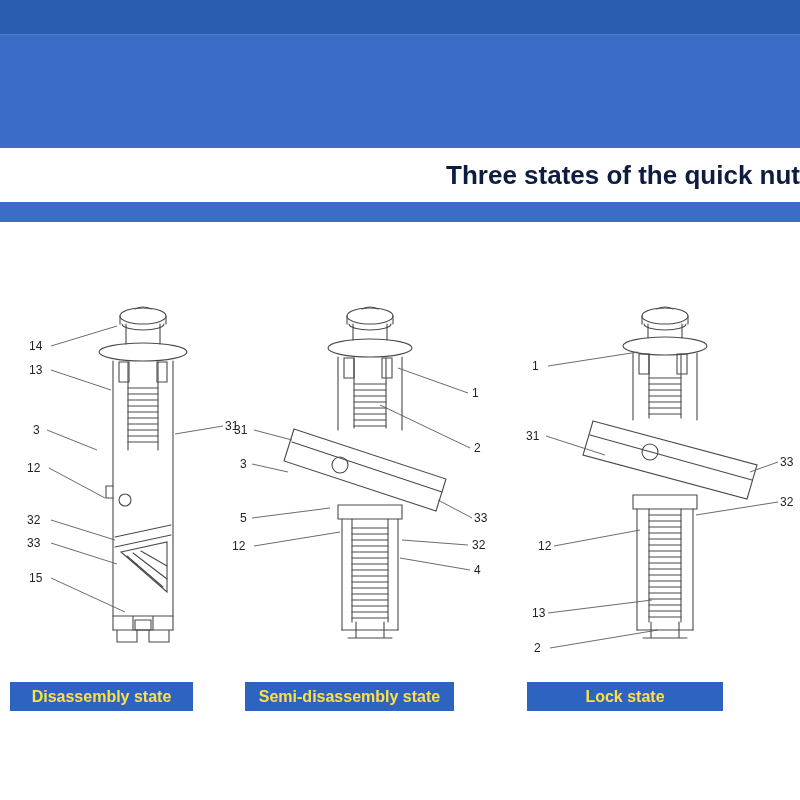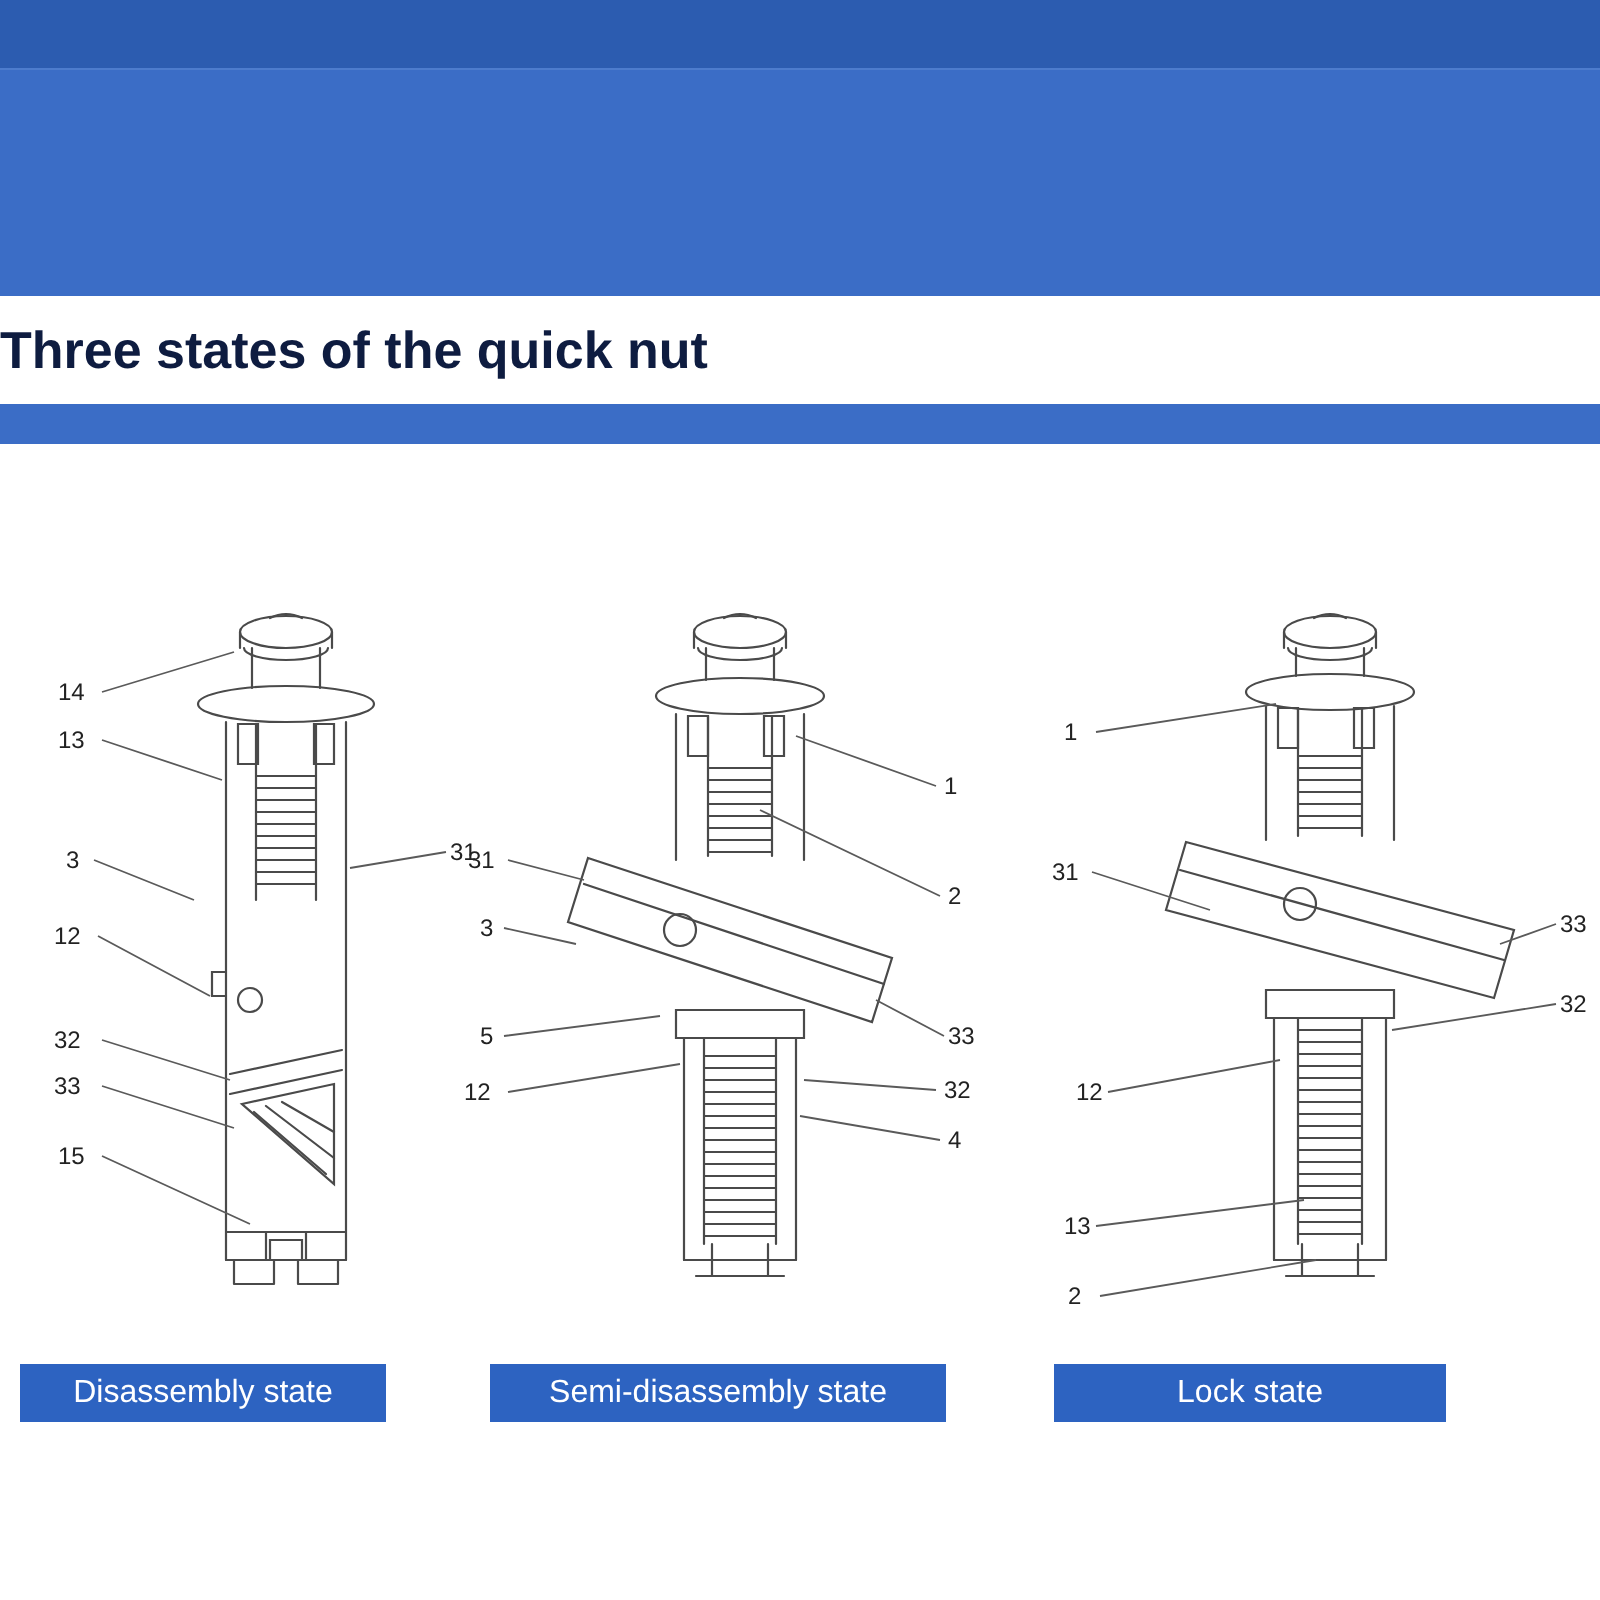--- a/index.html
+++ b/index.html
@@ -16,44 +16,44 @@
     position:absolute; top:35px; left:0; width:800px; height:113px;
     background:#3b6dc6;
     display:flex; flex-direction:column; justify-content:center; align-items:center;
   }
   .title-line {
     color:#ffffff; font-weight:bold; font-size:34px; line-height:1.2;
     letter-spacing:0.5px; text-align:center; white-space:nowrap;
   }
   .subtitle-band {
     position:absolute; top:148px; left:0; width:800px; height:54px;
-    background:#ffffff; display:flex; align-items:center; justify-content:flex-start;
+    background:#ffffff; display:flex; align-items:center; justify-content:flex-end;
   }
   .subtitle {
     color:#0e1c40; font-weight:bold; font-size:26px;
   }
   .bottom-strip {
     position:absolute; top:202px; left:0; width:800px; height:20px;
     background:#3b6dc6;
   }
   .diagram { position:absolute; top:300px; }
   #diagram-left   { left:0px;padding-left:25px; }
   #diagram-middle { left:230px; }
   #diagram-right  { left:520px; }
   svg { display:block; }
   .part { fill:none; stroke:#4a4a4a; stroke-width:1.1; stroke-linecap:round; }
   .leader { fill:none; stroke:#5a5a5a; stroke-width:0.9; }
   .callout { font-family:"Liberation Sans", sans-serif; font-size:12px; fill:#222222; }
   .caption-bar {
     position:absolute; top:682px; height:29px; background:#2d63c1;
-    color:#ffffff; font-weight:normal; font-size:16px;
+    color:#fde047; font-weight:bold; font-size:16px;
     display:flex; align-items:center; justify-content:center;
   }
   #caption-1 { left:10px;  width:183px; }
-  #caption-2 { left:245px; width:228px; }
+  #caption-2 { left:245px; width:209px; }
   #caption-3 { left:527px; width:196px; }
 </style>
 </head>
 <body>
 
 <div class="top-strip"></div>
 
 <div class="banner">
 </div>
 

